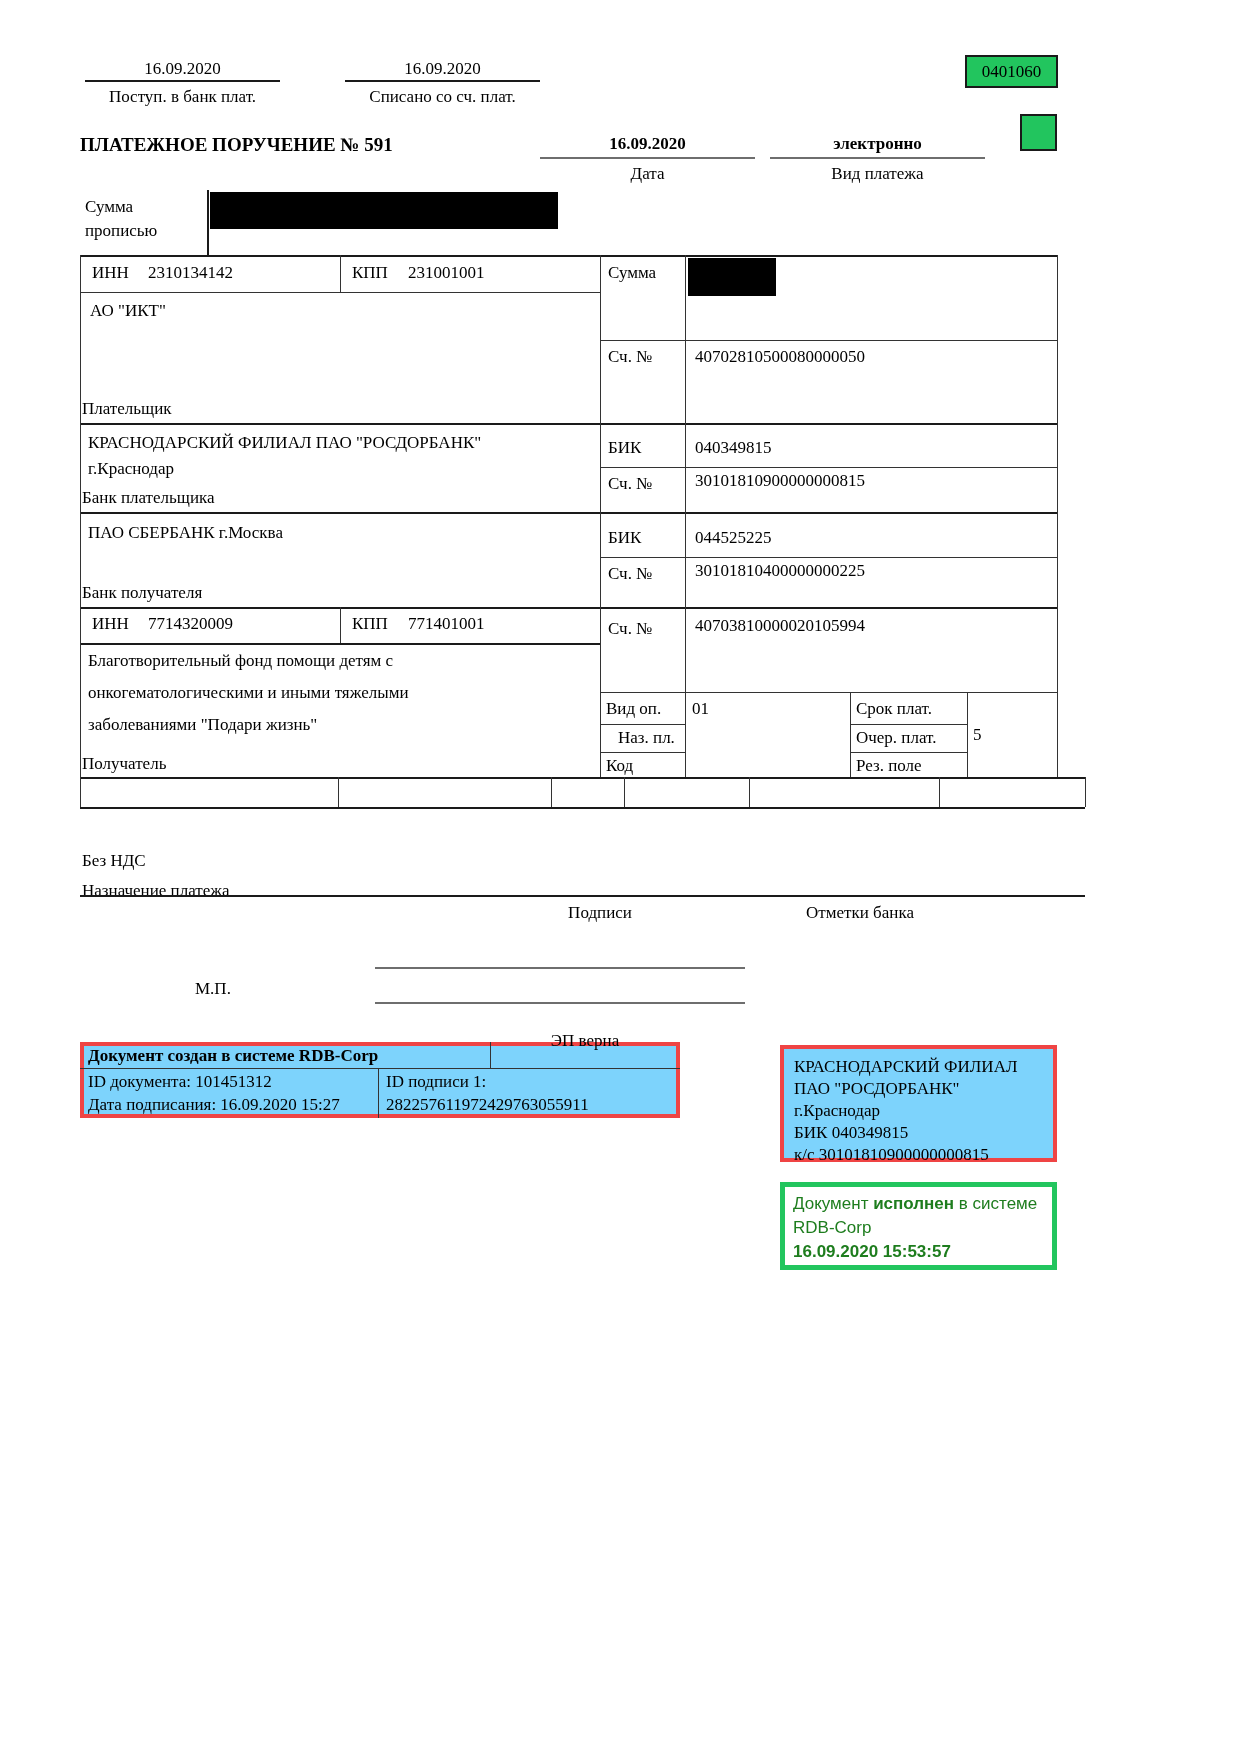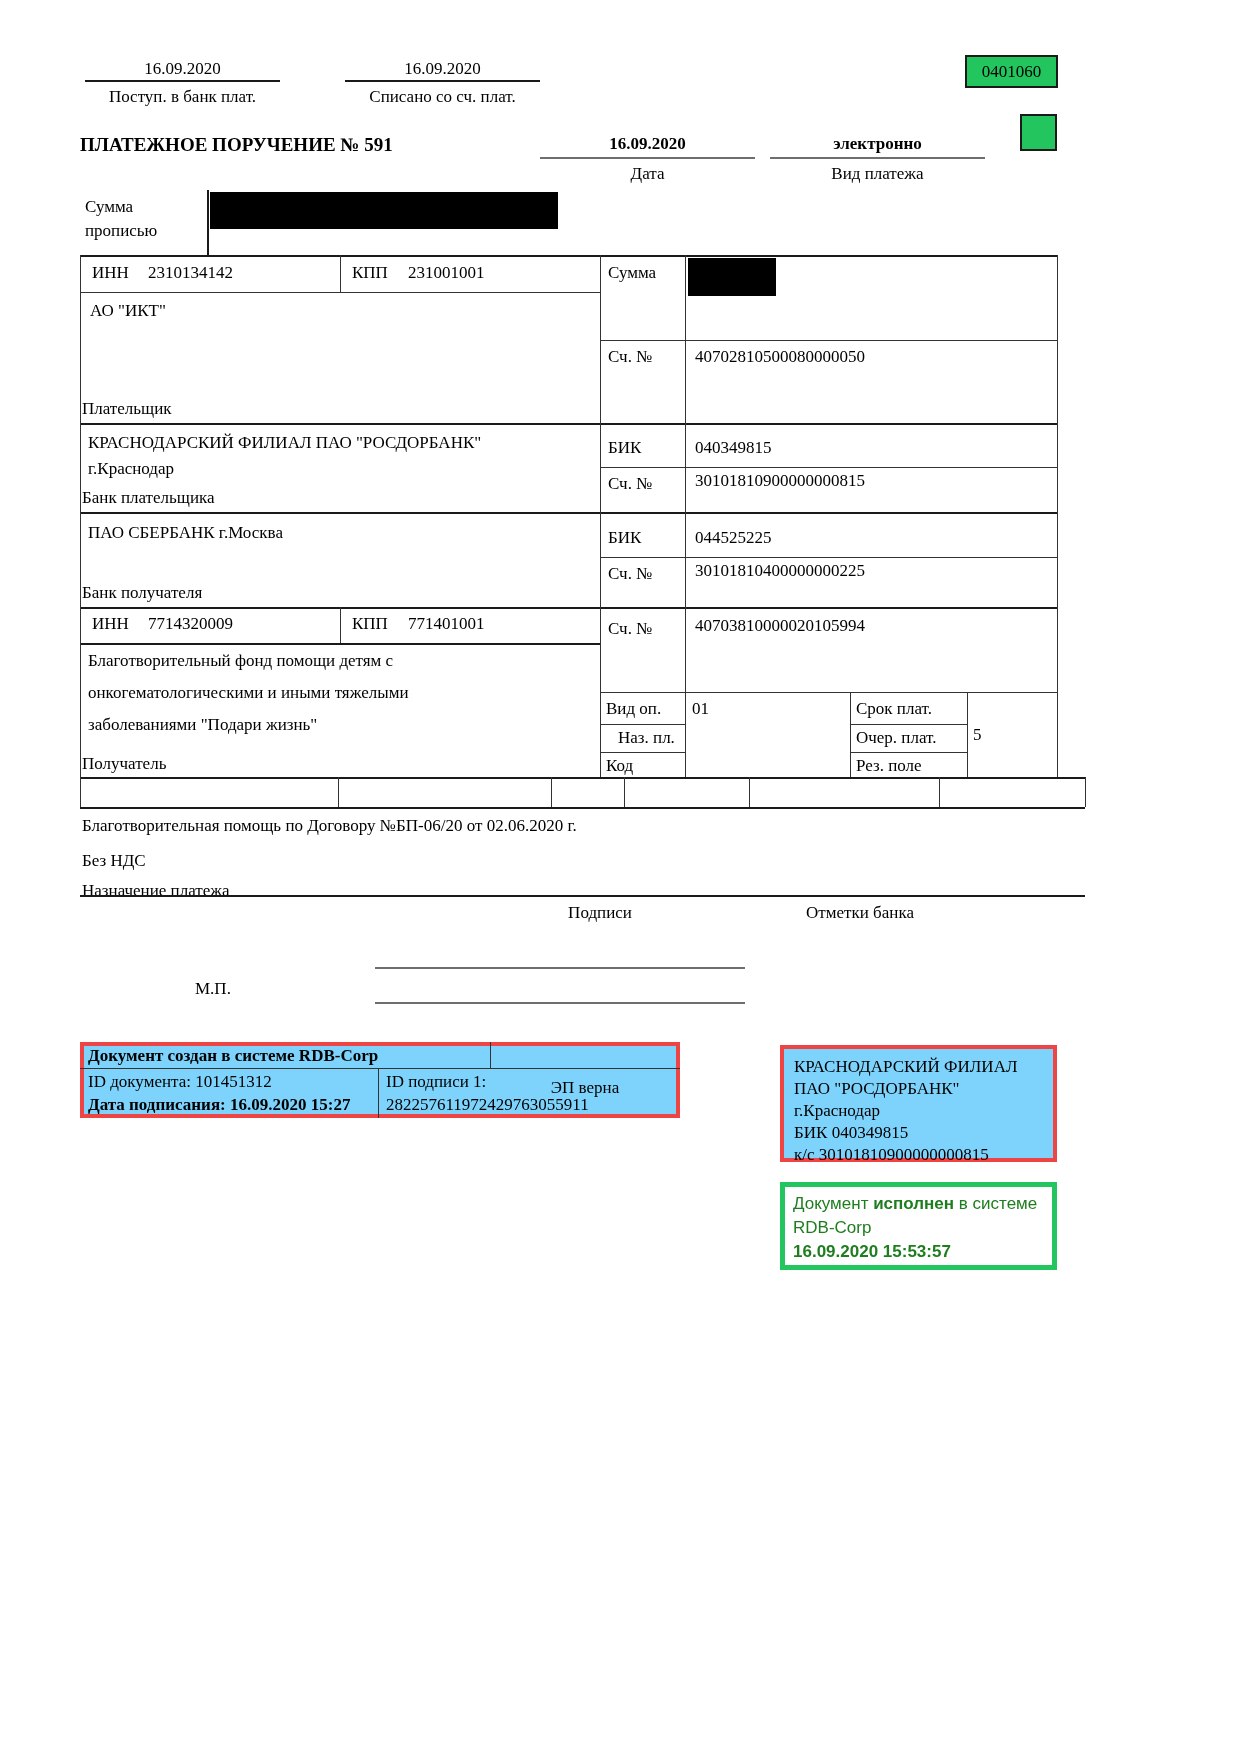--- a/index.html
+++ b/index.html
@@ -128,41 +128,40 @@
 
   <div class="t" style="left:606px;top:698px;">Вид оп.</div>
   <div class="t" style="left:692px;top:698px;">01</div>
   <div class="t" style="left:856px;top:698px;">Срок плат.</div>
   <div class="t" style="left:606px;top:727px;margin-left:12px;">Наз. пл.</div>
   <div class="t" style="left:856px;top:727px;">Очер. плат.</div>
   <div class="t" style="left:973px;top:724px;">5</div>
   <div class="t" style="left:606px;top:755px;">Код</div>
   <div class="t" style="left:856px;top:755px;">Рез. поле</div>
 
-  <div class="t" style="left:82px;top:815px;">Благотворительная помощь по Договору №БП-06/20 от 02.06.2020 г.</div>
   <div class="t" style="left:82px;top:850px;">Без НДС</div>
   <div class="t" style="left:82px;top:880px;">Назначение платежа</div>
   <div class="hline" style="left:80px;top:895px;width:1005px;"></div>
 
   <div class="t c" style="left:500px;top:902px;width:200px;">Подписи</div>
   <div class="t c" style="left:760px;top:902px;width:200px;">Отметки банка</div>
 
   <div class="hline gray" style="left:375px;top:967px;width:370px;"></div>
   <div class="t" style="left:195px;top:978px;">М.П.</div>
   <div class="hline gray" style="left:375px;top:1002px;width:370px;"></div>
 
   <div class="box1" style="left:80px;top:1042px;width:600px;height:76px;"></div>
   <div class="hline thin" style="left:80px;top:1068px;width:600px;"></div>
   <div class="vline vthin" style="left:490px;top:1042px;height:26px;"></div>
   <div class="vline vthin" style="left:378px;top:1068px;height:50px;"></div>
 
   <div class="t b" style="left:88px;top:1045px;">Документ создан в системе RDB-Corp</div>
-  <div class="t c" style="left:490px;top:1077px;width:190px;">ЭП верна</div>
+  <div class="t c" style="left:490px;top:1030px;width:190px;">ЭП верна</div>
   <div class="t" style="left:88px;top:1071px;">ID документа: 101451312</div>
-  <div class="t" style="left:88px;top:1094px;font-weight:bold;">Дата подписания: 16.09.2020 15:27</div>
+  <div class="t" style="left:88px;top:1094px;">Дата подписания: 16.09.2020 15:27</div>
   <div class="t" style="left:386px;top:1071px;">ID подписи 1:</div>
   <div class="t" style="left:386px;top:1094px;">282257611972429763055911</div>
 
   <div class="box1" style="left:780px;top:1045px;width:277px;height:117px;">
     <div class="t" style="left:10px;top:7px;position:absolute;">КРАСНОДАРСКИЙ ФИЛИАЛ</div>
     <div class="t" style="left:10px;top:29px;position:absolute;">ПАО "РОСДОРБАНК"</div>
     <div class="t" style="left:10px;top:51px;position:absolute;">г.Краснодар</div>
     <div class="t" style="left:10px;top:73px;position:absolute;">БИК 040349815</div>
     <div class="t" style="left:10px;top:95px;position:absolute;">к/с 30101810900000000815</div>
   </div>

